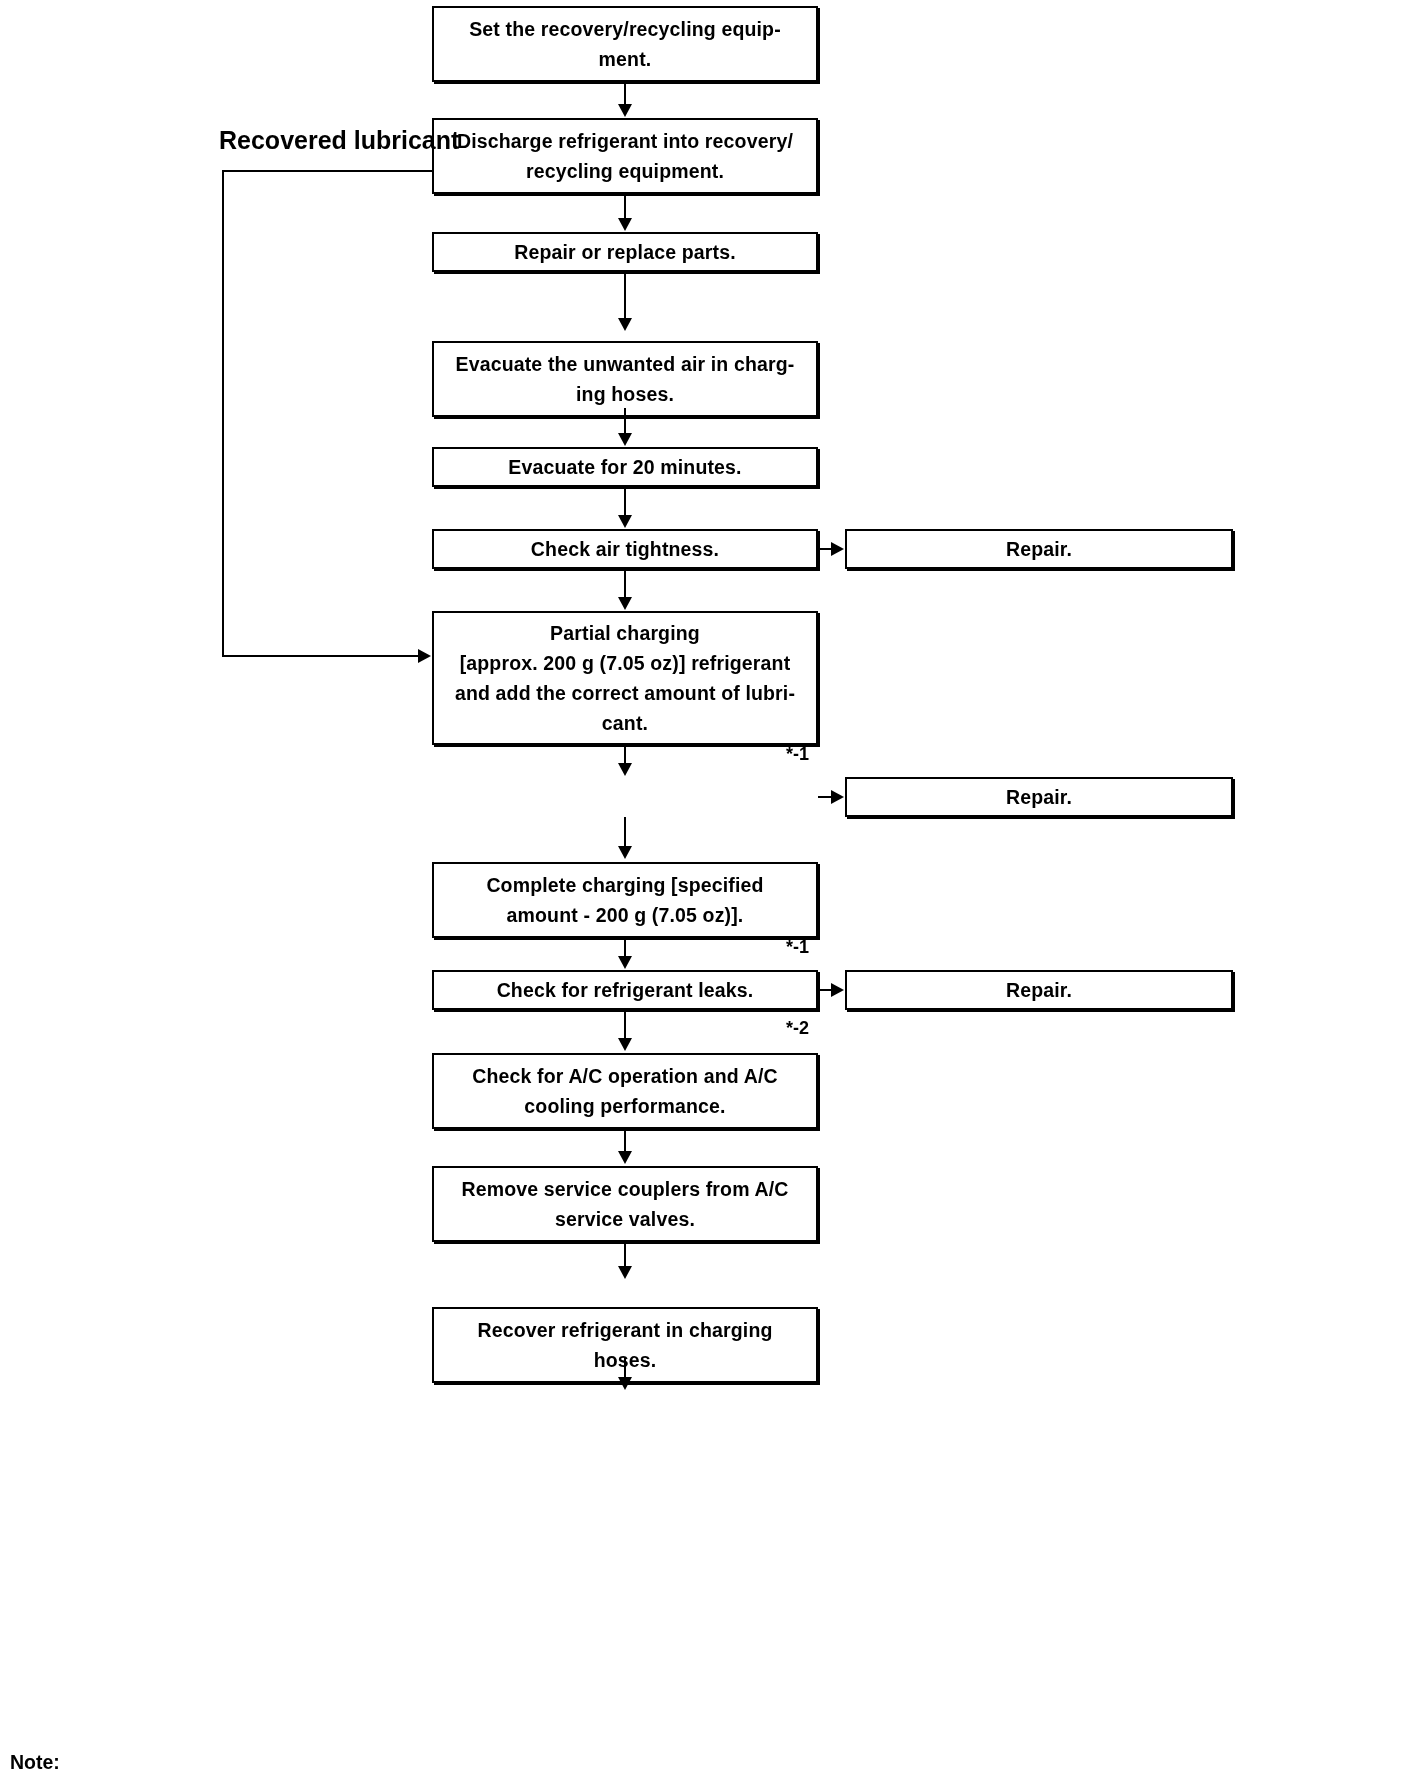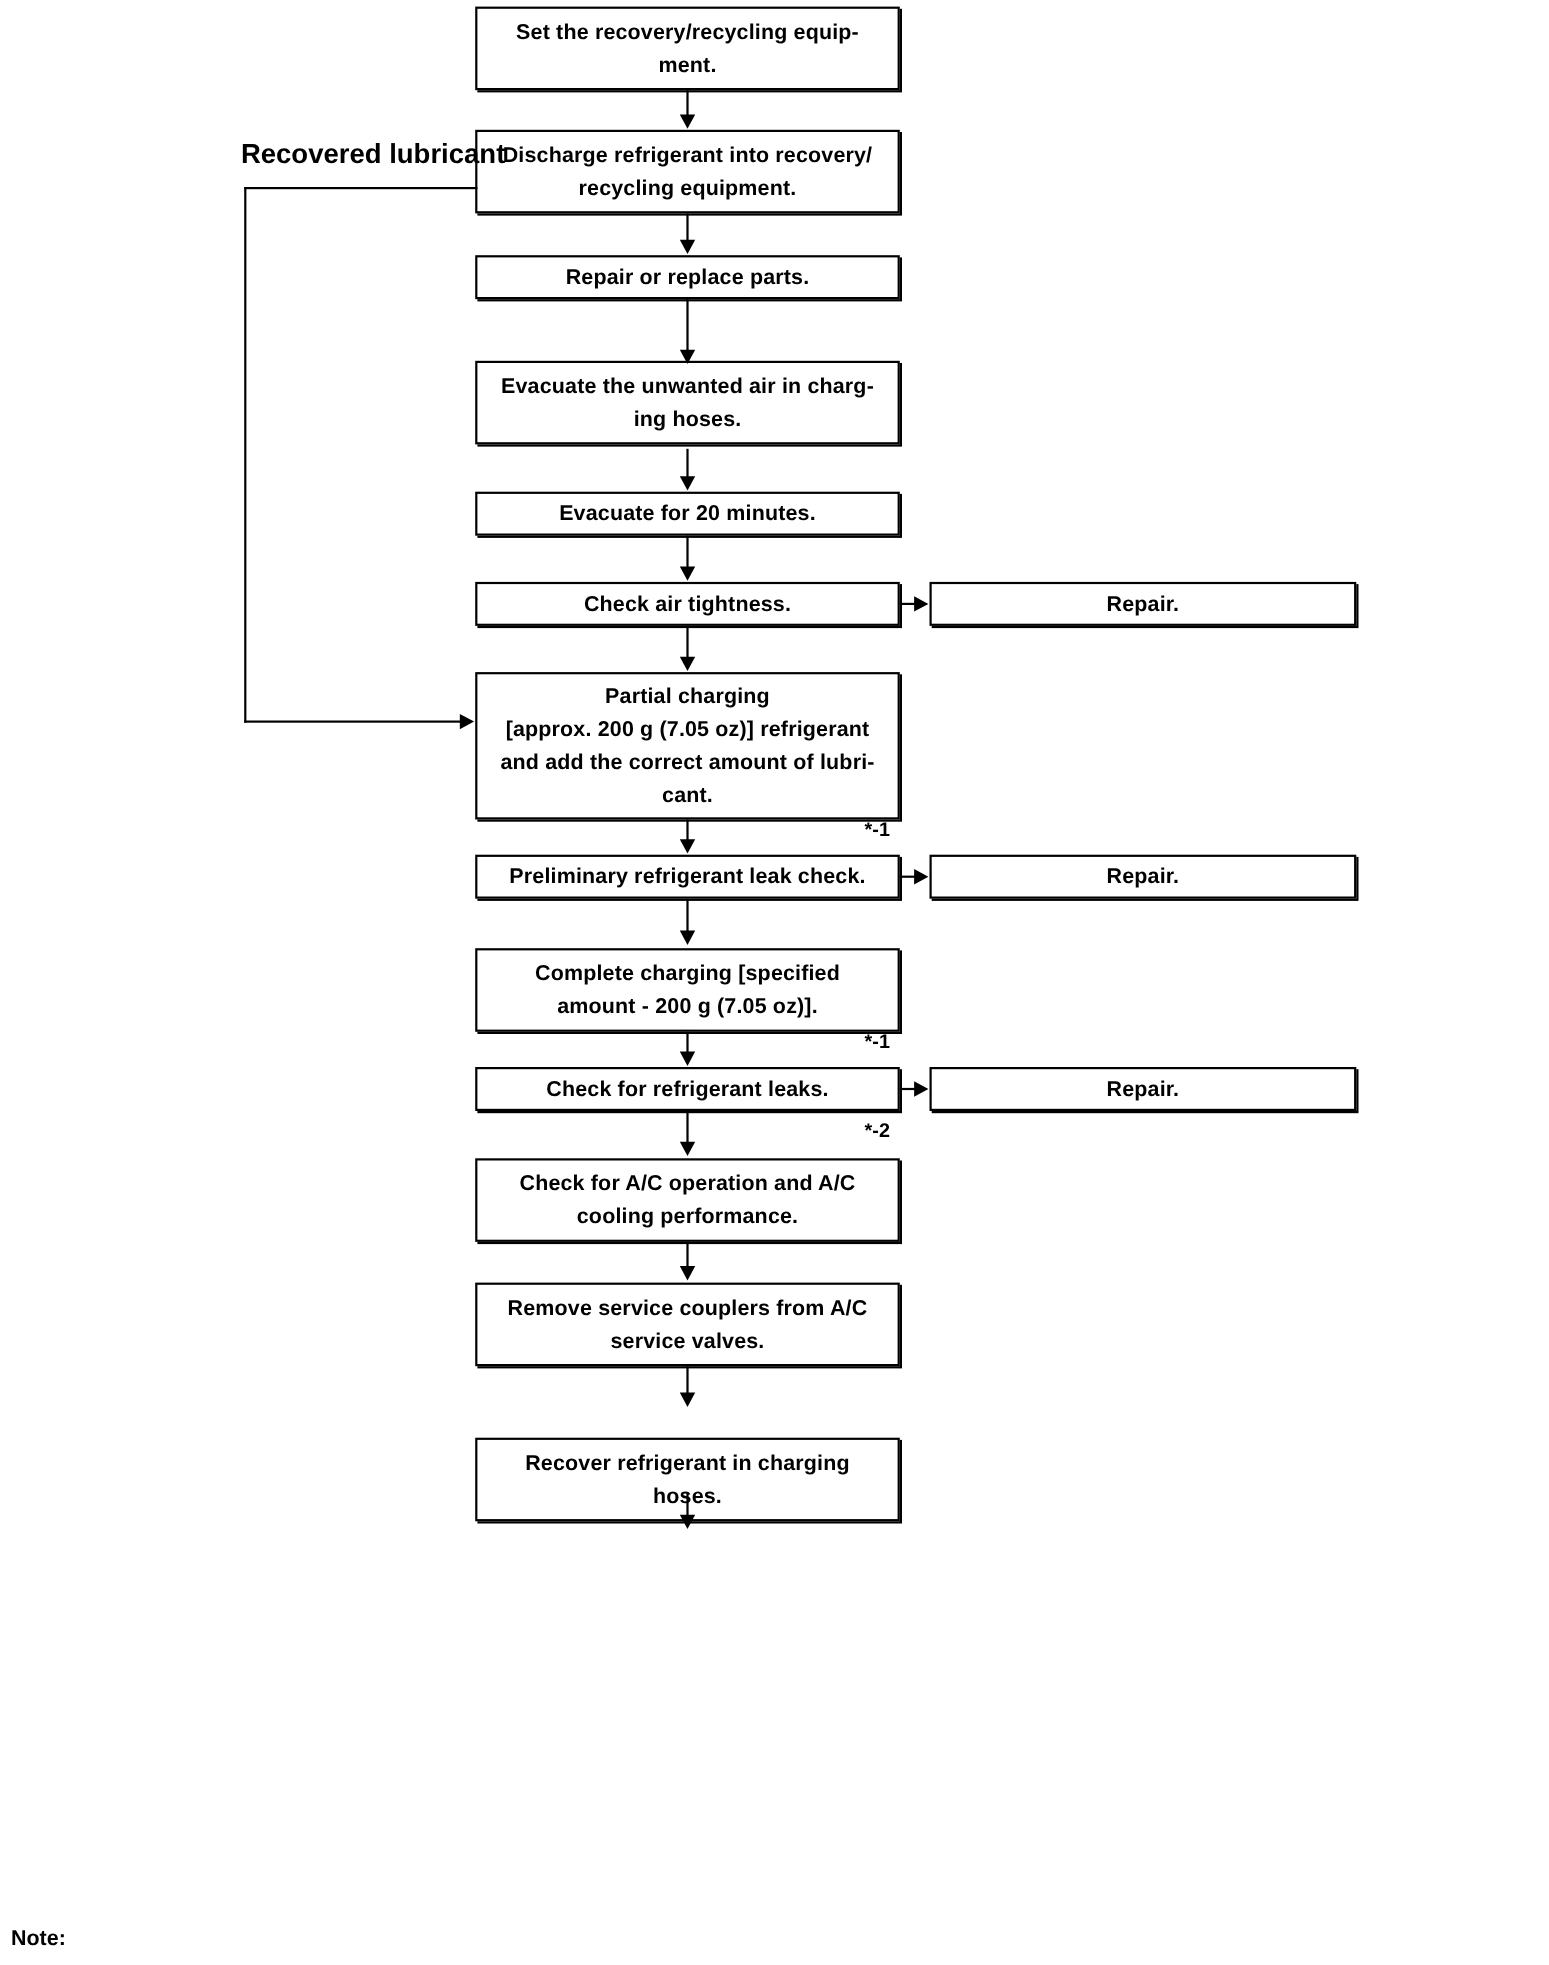--- a/index.html
+++ b/index.html
@@ -113,43 +113,40 @@
 
   <div class="node" style="left:432px; top:118px; width:386px; height:76px;">
     <span>Discharge refrigerant into recovery/
 recycling equipment.</span>
   </div>
 
   <div class="node" style="left:432px; top:232px; width:386px; height:40px;">
     <span>Repair or replace parts.</span>
   </div>
 
-  <div class="node" style="left:432px; top:328px; width:386px; height:76px;">
+  <div class="node" style="left:432px; top:341px; width:386px; height:76px;">
     <span>Evacuate the unwanted air in charg-
 ing hoses.</span>
   </div>
 
   <div class="node" style="left:432px; top:447px; width:386px; height:40px;">
     <span>Evacuate for 20 minutes.</span>
   </div>
 
   <div class="node" style="left:432px; top:529px; width:386px; height:40px;">
     <span>Check air tightness.</span>
   </div>
 
   <div class="node" style="left:432px; top:611px; width:386px; height:134px;">
     <span>Partial charging
 [approx. 200 g (7.05 oz)] refrigerant
 and add the correct amount of lubri-
 cant.</span>
   </div>
 
-  <div class="node" style="left:432px; top:777px; width:386px; height:40px;">
-    <span>Preliminary refrigerant leak check.</span>
-  </div>
 
   <div class="node" style="left:432px; top:862px; width:386px; height:76px;">
     <span>Complete charging [specified
 amount - 200 g (7.05 oz)].</span>
   </div>
 
   <div class="node" style="left:432px; top:970px; width:386px; height:40px;">
     <span>Check for refrigerant leaks.</span>
   </div>
 

